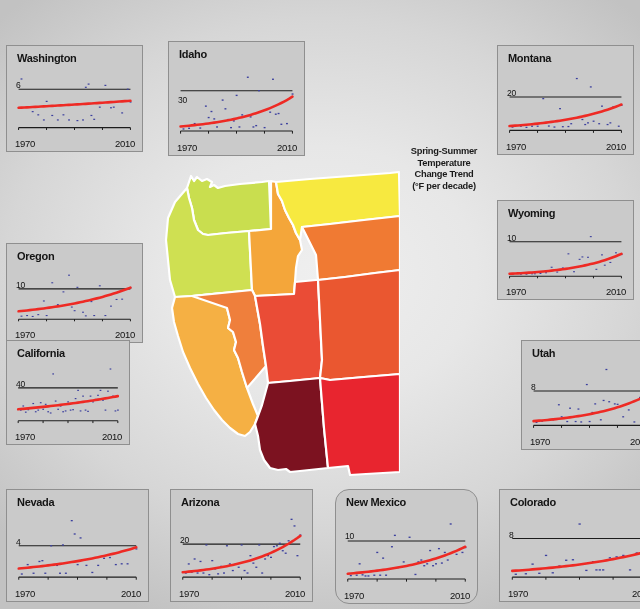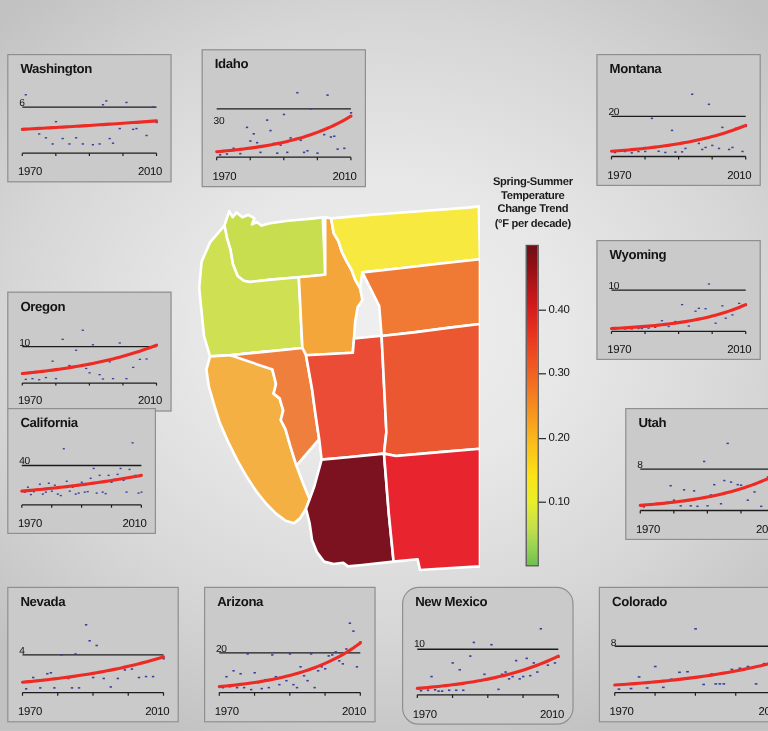--- a/index.html
+++ b/index.html
@@ -598,33 +598,20 @@
       <div class="xlab r">2010</div>
     </div>
 
   <div id="legend">
     <div class="ltitle">
       <div>Spring-Summer</div>
       <div>Temperature</div>
       <div>Change Trend</div>
       <div>(°F per decade)</div>
     </div>
-    <div id="cbarwrap">
-      <div id="cbar"></div>
-      <div id="cbar-ticks">
-          <div class="tick" style="top: 53.6px;"></div>
-          <div class="ticklab" style="top: 53.6px;">0.40</div>
-          <div class="tick" style="top: 107.2px;"></div>
-          <div class="ticklab" style="top: 107.2px;">0.30</div>
-          <div class="tick" style="top: 160.8px;"></div>
-          <div class="ticklab" style="top: 160.8px;">0.20</div>
-          <div class="tick" style="top: 214.4px;"></div>
-          <div class="ticklab" style="top: 214.4px;">0.10</div>
-        </div>
-    </div>
   </div>
 
   <div id="map">
     <svg viewBox="0 0 250 320" preserveAspectRatio="xMidYMid meet">
       <g stroke="#ffffff" stroke-width="2.2" stroke-linejoin="round">
         <path id="st-Washington" d="M41,16 L44,21 L47,17 L52,21 L57,19 L62,22 L60,27 L64,25 L68,28 L75,26 L90,24 L112,22 L119,21 L121,69 L99,71 L76,73 L58,75 L53,74 L48,70 L44,60 L42,48 L39,38 L37,28 Z" fill="#c9de4f"></path>
         <path id="st-Oregon" d="M37,28 L39,38 L42,48 L44,60 L48,70 L53,74 L58,75 L76,73 L99,71 L102,130 L72,133 L42,136 L25,137 L20,120 L18,100 L16,80 L18,58 L25,42 Z" fill="#cfe052"></path>
         <path id="st-Idaho" d="M121,21 L126,22 L128,34 L132,41 L135,50 L139,58 L143,65 L146,73 L150,80 L152,90 L148,96 L146,108 L145,122 L144,134 L105,136 L102,130 L99,71 L121,69 Z" fill="#f4a63a"></path>
         <path id="st-Montana" d="M126,22 L160,19 L200,16 L240,13 L249,12 L250,56 L214,60 L180,64 L152,67 L150,80 L146,73 L143,65 L139,58 L135,50 L132,41 L128,34 Z" fill="#f7e940"></path>
         <path id="st-Wyoming" d="M152,67 L180,64 L214,60 L250,56 L250,110 L225,113 L195,117 L168,120 L166,95 Z" fill="#f07a33"></path>

